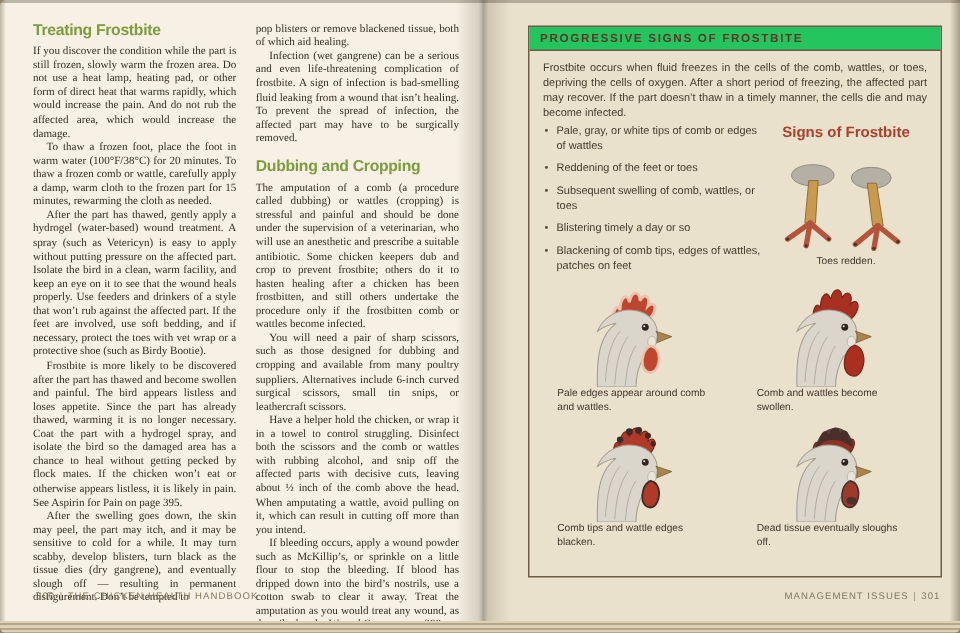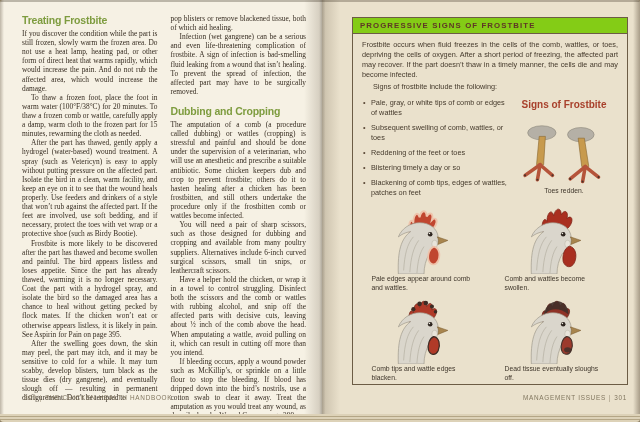--- a/index.html
+++ b/index.html
@@ -24,21 +24,21 @@
   .col p{font-family:"Liberation Serif",serif;font-size:7.4px;line-height:1.23;color:#362c21;
          text-align:justify;margin:0;}
   .col p.indent{text-indent:9px;}
   .pagefoot{position:absolute;bottom:13px;font-size:6.4px;letter-spacing:.7px;color:#81765f;white-space:nowrap;}
   .pagefoot-left{left:24px;}
   .pagefoot-right{right:13px;}
   .pagefoot .sep{margin:0 3px;color:#9a8f79;}
 
   
   .box{position:absolute;left:30px;top:17px;width:276px;height:368px;border:1.5px solid #6c5c45;background:#eae1cc;box-sizing:border-box;}
-  .box-header{height:15px;border-bottom:1.5px solid #6c5c45;background:#84cc16;display:flex;align-items:center;padding:0 7px;}
+  .box-header{height:15px;border-bottom:1.5px solid #6c5c45;background:#22c55e;display:flex;align-items:center;padding:0 7px;}
   .box-title{font-size:7.8px;font-weight:700;letter-spacing:1.1px;color:#5f3526;}
   .box-body{padding:6px 9px 0 9px;}
   .intro{font-size:7.3px;line-height:1.38;color:#453a2c;text-align:justify;margin:0;}
   .lead{font-size:7.3px;color:#453a2c;margin:2px 0 5px 11px;}
   .row1{display:flex;}
   ul.bullets{list-style:none;margin:2px 0 0 0;padding:0;width:148px;}
   ul.bullets li{position:relative;padding-left:9px;font-size:7.3px;line-height:1.32;color:#453a2c;margin-bottom:5.5px;}
   ul.bullets li::before{content:"•";position:absolute;left:1px;top:0;color:#5c4a38;}
   .signs-col{flex:1;display:flex;flex-direction:column;align-items:center;}
   .signs-heading{color:#a8402b;font-size:10px;font-weight:700;margin:3px 0 14px 0;}
@@ -116,27 +116,26 @@
     </div>
   </div>
 
   <div class="page page-right">
     <div class="box">
       <div class="box-header">
         <span class="box-title">PROGRESSIVE SIGNS OF FROSTBITE</span>
       </div>
       <div class="box-body">
         <p class="intro">Frostbite occurs when fluid freezes in the cells of the comb, wattles, or toes, depriving the cells of oxygen. After a short period of freezing, the affected part may recover. If the part doesn’t thaw in a timely manner, the cells die and may become infected.</p>
-        <p class="lead">Signs of frostbite include the following:</p>
 
         <div class="row1">
           <ul class="bullets">
             <li>Pale, gray, or white tips of comb or edges of wattles</li>
+            <li>Reddening of the feet or toes</li>
             <li>Subsequent swelling of comb, wattles, or toes</li>
-            <li>Reddening of the feet or toes</li>
             <li>Blistering timely a day or so</li>
             <li>Blackening of comb tips, edges of wattles, patches on feet</li>
           </ul>
           <div class="signs-col">
             <div class="signs-heading">Signs of Frostbite</div>
             <svg viewBox="0 0 110 70" width="98" height="62">
                 <use href="#feet"></use>
               </svg>
             <div class="caption center">Toes redden.</div>
           </div>

